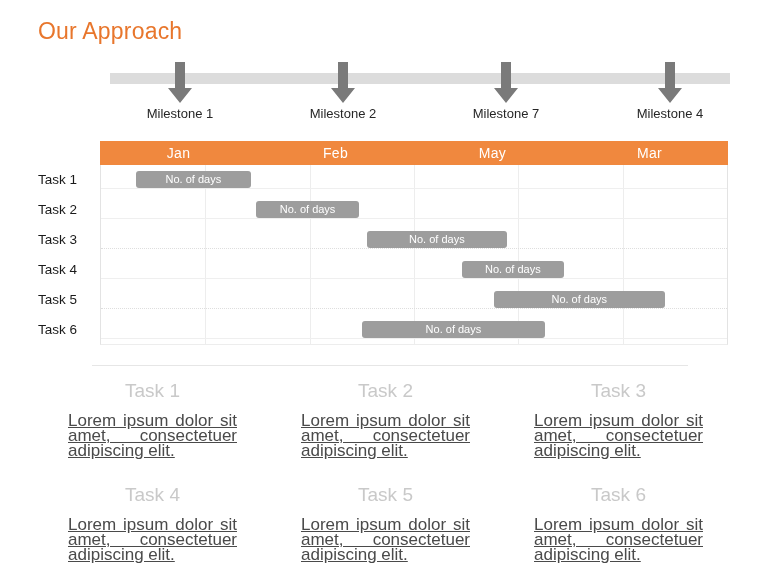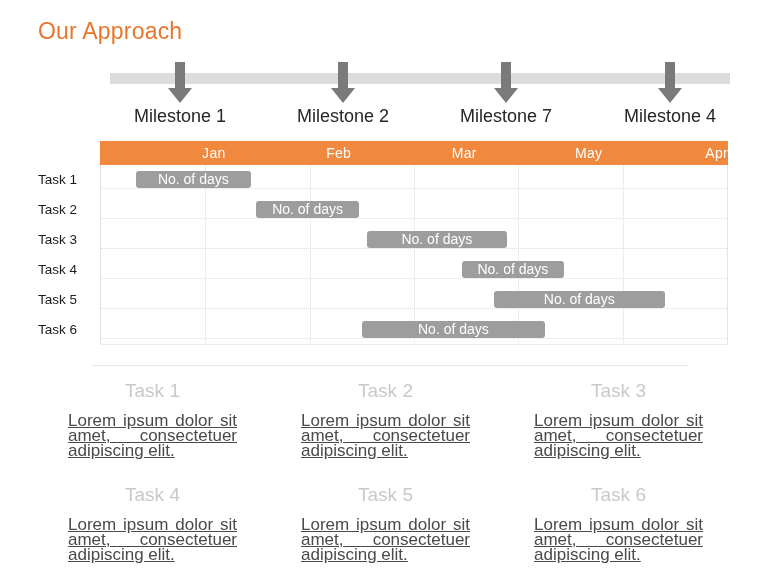--- a/index.html
+++ b/index.html
@@ -46,41 +46,41 @@
   .ms-arrow {
     display: block;
     width: 100px;
     height: 42px;
     position: relative;
   }
   .ms-arrow svg { display: block; margin: 0 auto; }
   .ms-label {
     display: block;
     margin-top: 2px;
-    font-size: 18px;
+    font-size: 13px;
     color: #262626;
     white-space: nowrap;
   }
 
   
   .gantt {
     position: absolute;
     left: 100px;
     top: 141px;
     width: 628px;
     height: 204px;
   }
   .gantt-header {
     display: flex;
     height: 24px;
     background: #F0883E;
   }
   .gantt-header .month {
     flex: 1 1 0;
-    text-align: right;
+    text-align: center;
     color: #ffffff;
     font-size: 14px;
     line-height: 24px;
     letter-spacing: 0.3px;
   }
   .gantt-body {
     position: relative;
     height: 180px;
     border-left: 1px solid #E3E3E3;
     border-right: 1px solid #E3E3E3;
@@ -113,21 +113,21 @@
     right: 0;
     height: 30px;
   }
   .bar {
     position: absolute;
     top: 6px;
     height: 17px;
     background: #9D9D9D;
     border-radius: 3px;
     color: #ffffff;
-    font-size: 14px;
+    font-size: 11px;
     line-height: 17px;
     text-align: center;
     white-space: nowrap;
     overflow: hidden;
   }
 
   
   .task-labels {
     position: absolute;
     left: 38px;
@@ -231,23 +231,22 @@
   <div class="task-label">Task 3</div>
   <div class="task-label">Task 4</div>
   <div class="task-label">Task 5</div>
   <div class="task-label">Task 6</div>
 </div>
 
 <div class="gantt">
   <div class="gantt-header">
     <div class="month">Jan</div>
     <div class="month">Feb</div>
+    <div class="month">May</div>
     <div class="month">Mar</div>
-    <div class="month">May</div>
-    <div class="month">Apr</div>
   </div>
   <div class="gantt-body">
     <div class="vgrid" style="left:16.66%"></div>
     <div class="vgrid" style="left:33.33%"></div>
     <div class="vgrid" style="left:50%"></div>
     <div class="vgrid" style="left:66.66%"></div>
     <div class="vgrid" style="left:83.33%"></div>
 
     <div class="rowline" style="top:23px"></div>
     <div class="rowline" style="top:53px"></div>

